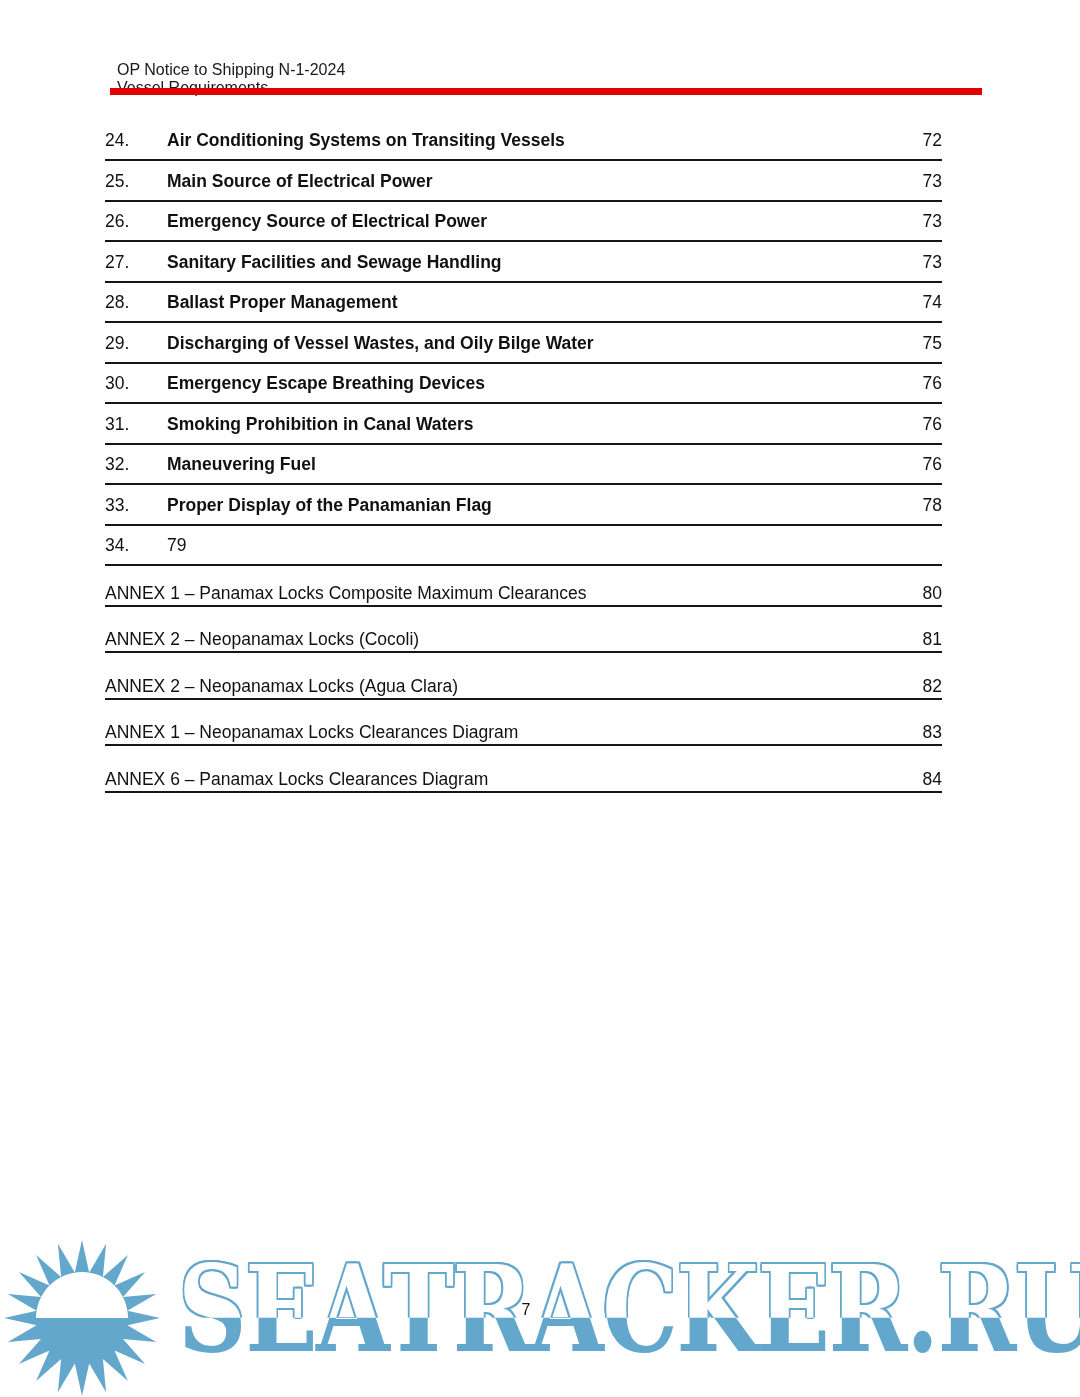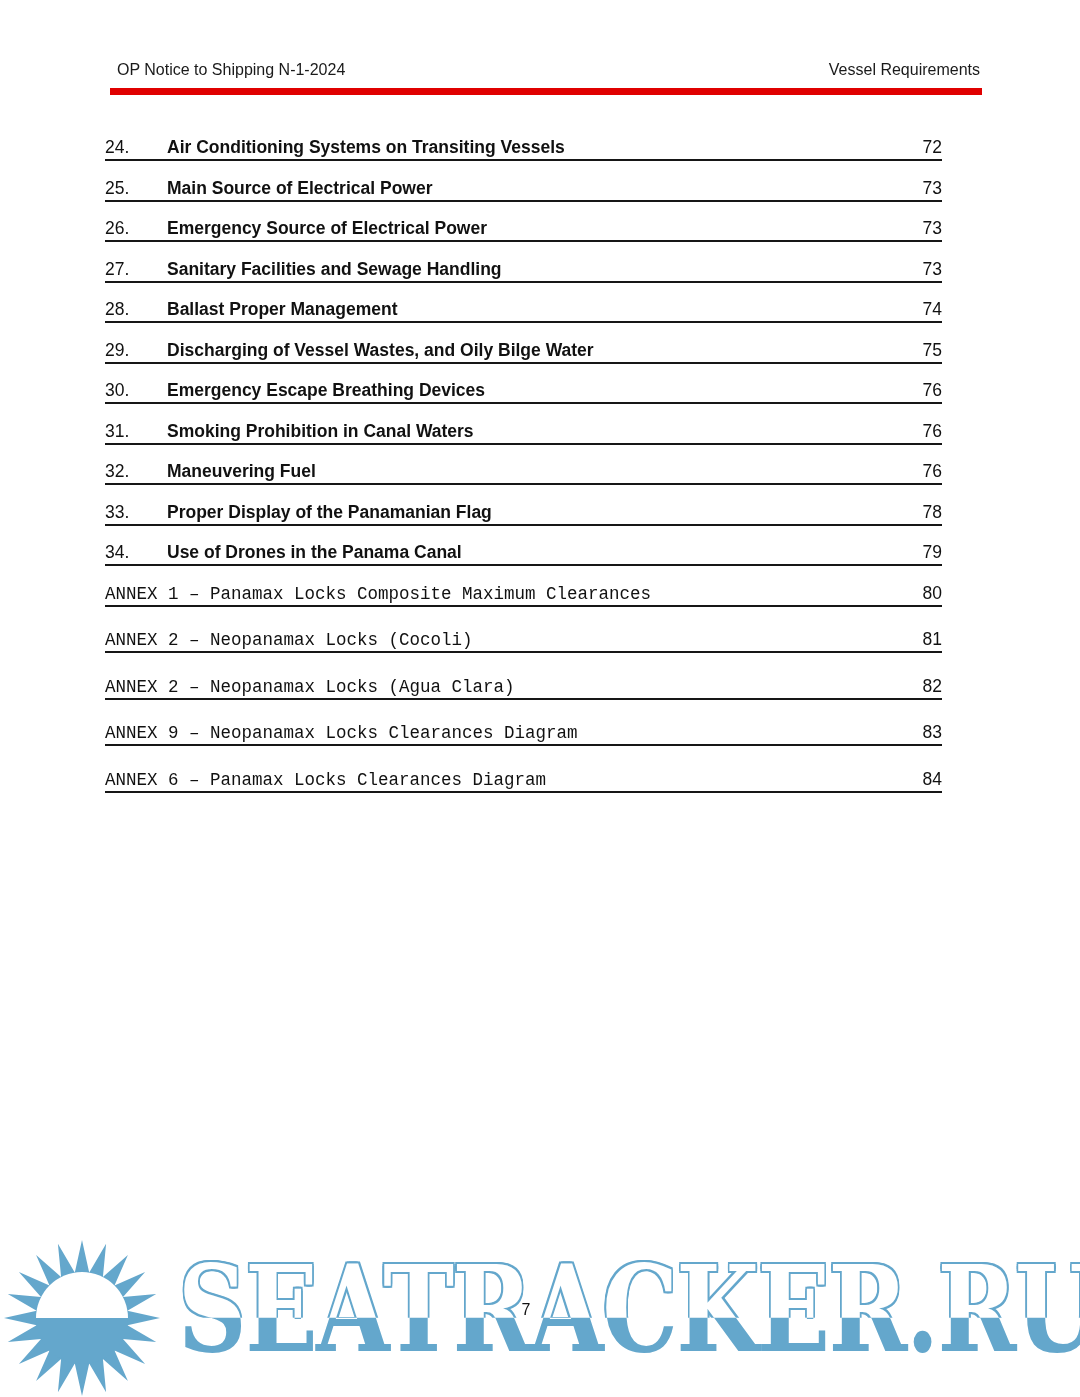--- a/index.html
+++ b/index.html
@@ -17,20 +17,21 @@
   .header {
     position: absolute;
     left: 117px;
     right: 100px;
     top: 61px;
     display: flex;
     justify-content: space-between;
     align-items: baseline;
     font-size: 16px;
     color: #1a1a1a;
+    flex-direction: column;
   }
   .red-rule {
     position: absolute;
     left: 110px;
     top: 88px;
     width: 872px;
     height: 7px;
     background: #e00000;
   }
   
@@ -41,35 +42,35 @@
     width: 837px;
     font-size: 17.5px;
     color: #111111;
   }
   .toc-row {
     display: flex;
     align-items: flex-end;
     height: 24px;
     margin-bottom: 16.5px;
     border-bottom: 2px solid #161616;
-    padding-bottom: 1px;
+    padding-bottom: 8px;
   }
   .toc-row .num { width: 62px; flex: 0 0 62px; }
   .toc-row .title { flex: 1 1 auto; white-space: nowrap; overflow: hidden; font-weight: bold; }
   .toc-row .pagenum { flex: 0 0 auto; text-align: center; }
   .annex-section { margin-top: 14px; }
   .annex-row {
     display: flex;
     align-items: flex-end;
     height: 24px;
     margin-bottom: 22.5px;
     border-bottom: 2px solid #161616;
     padding-bottom: 1px;
   }
-  .annex-row .title { flex: 1 1 auto; white-space: nowrap; overflow: hidden; font-family: Liberation Mono, monospace; }
+  .annex-row .title { flex: 1 1 auto; white-space: nowrap; overflow: hidden; }
   .annex-row .pagenum { flex: 0 0 auto; text-align: left; }
   
   .page-number {
     position: absolute;
     left: 514px;
     top: 1301px;
     width: 24px;
     text-align: center;
     font-size: 16px;
     color: #111111;
@@ -180,39 +181,38 @@
       <span class="title">Maneuvering Fuel</span>
       <span class="pagenum">76</span>
     </div>
     <div class="toc-row">
       <span class="num">33.</span>
       <span class="title">Proper Display of the Panamanian Flag</span>
       <span class="pagenum">78</span>
     </div>
     <div class="toc-row">
       <span class="num">34.</span>
-      <span class="title">Use of Drones in the Panama Canal</span>
       <span class="pagenum">79</span>
     </div>
 
     <div class="annex-section">
       <div class="annex-row">
         <span class="title">ANNEX 1 – Panamax Locks Composite Maximum Clearances</span>
         <span class="pagenum">80</span>
       </div>
       <div class="annex-row">
         <span class="title">ANNEX 2 – Neopanamax Locks (Cocoli)</span>
         <span class="pagenum">81</span>
       </div>
       <div class="annex-row">
         <span class="title">ANNEX 2 – Neopanamax Locks (Agua Clara)</span>
         <span class="pagenum">82</span>
       </div>
       <div class="annex-row">
-        <span class="title">ANNEX 9 – Neopanamax Locks Clearances Diagram</span>
+        <span class="title">ANNEX 1 – Neopanamax Locks Clearances Diagram</span>
         <span class="pagenum">83</span>
       </div>
       <div class="annex-row">
         <span class="title">ANNEX 6 – Panamax Locks Clearances Diagram</span>
         <span class="pagenum">84</span>
       </div>
     </div>
   </div>
 
   <div class="page-number">7</div>

